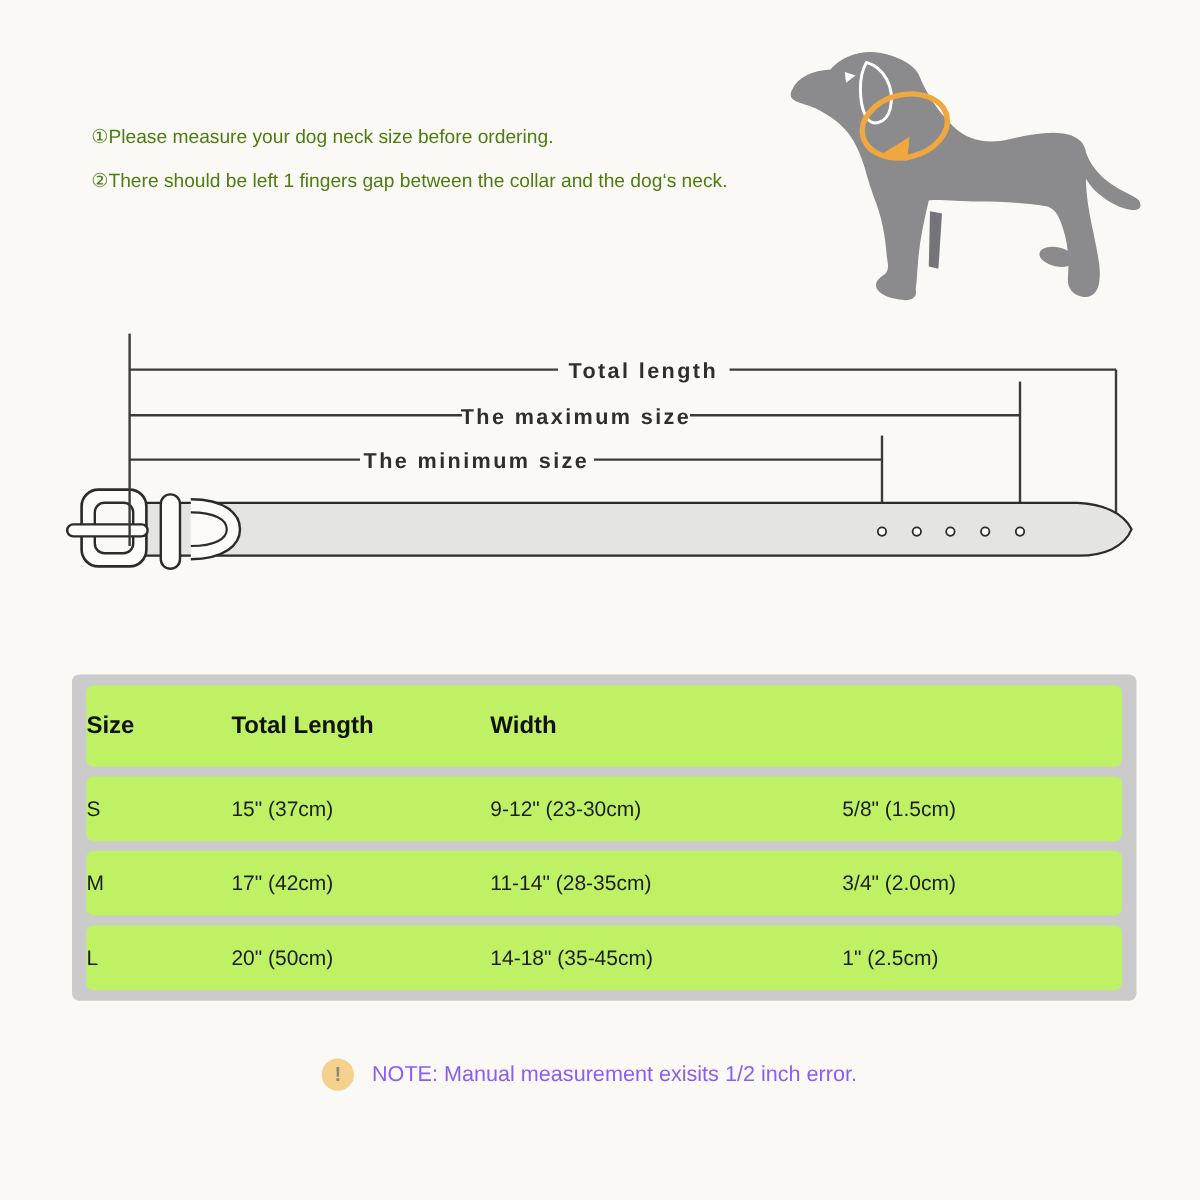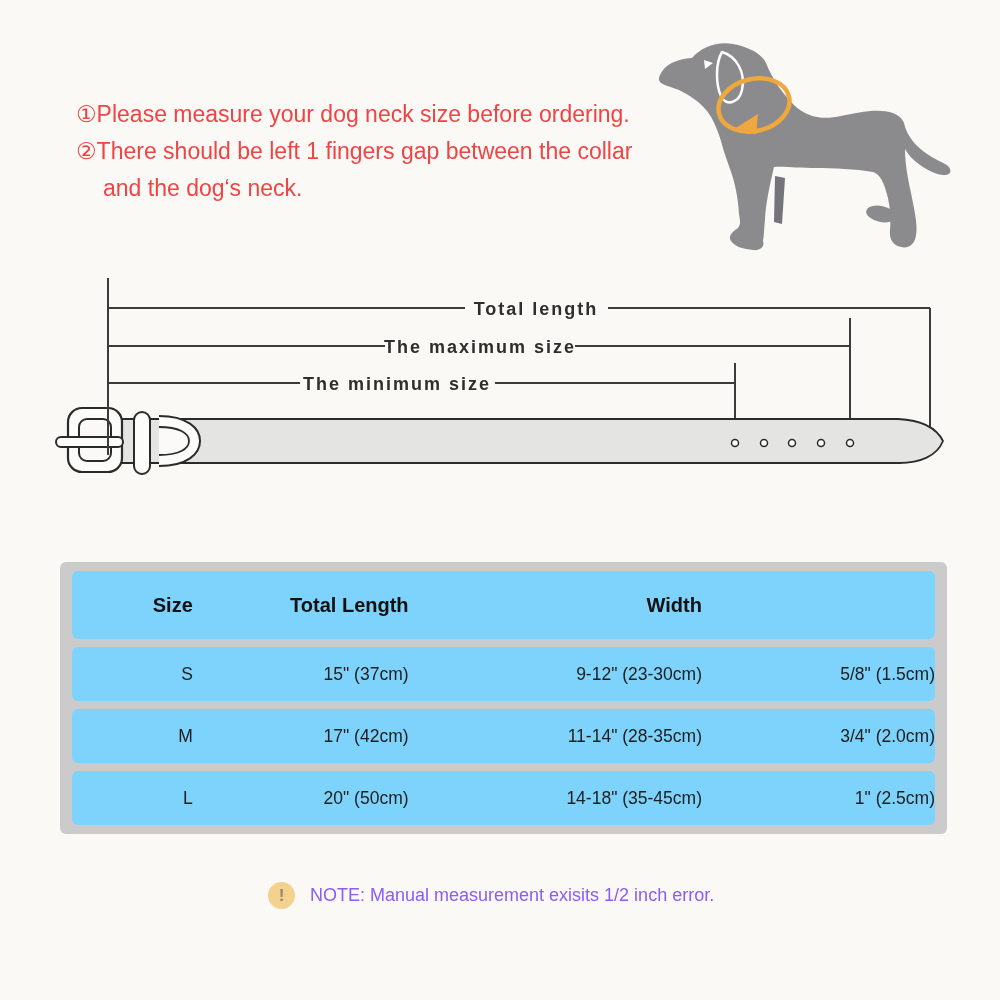--- a/index.html
+++ b/index.html
@@ -5,40 +5,40 @@
   html,body{margin:0;padding:0;}
   body{
     width:1000px;height:1000px;position:relative;overflow:hidden;
     background:#faf9f6;
     font-family:"Liberation Sans","DejaVu Sans",sans-serif;
     color:#2a2a2a;
   }
   
   .instructions{
     position:absolute;left:76px;top:96px;width:560px;
-    font-size:23px;line-height:37px;color:#ef4444;
+    font-size:16px;line-height:37px;color:#4d7c0f;
   }
   .instructions .step{padding-left:27px;text-indent:-27px;}
   
   .dog-wrap{position:absolute;left:652px;top:28px;width:312px;height:238px;}
   
   .collar-wrap{position:absolute;left:0;top:270px;width:1000px;height:230px;}
   .collar-wrap text{
     font-family:"Liberation Sans","DejaVu Sans",sans-serif;
     font-size:18px;font-weight:600;letter-spacing:2px;fill:#2e2e2e;
   }
   
   .size-table{
     position:absolute;left:60px;top:562px;width:887px;box-sizing:border-box;
     background:#cbcbcb;border-radius:6px;padding:9px 12px;
   }
   .trow{
-    background:#7dd3fc;border-radius:6px;height:54px;margin-top:8px;
+    background:#bef264;border-radius:6px;height:54px;margin-top:8px;
     display:grid;grid-template-columns:14% 25% 34% 27%;
-    align-items:center;text-align:right;
+    align-items:center;text-align:left;
     font-size:17.5px;color:#1d1d1d;
   }
   .trow:first-child{margin-top:0;height:68px;}
   .trow.header div{font-weight:bold;font-size:20px;color:#111;}
   
   .note{
     position:absolute;left:268px;top:882px;display:flex;align-items:center;
   }
   .note-icon{
     width:27px;height:27px;border-radius:50%;background:#f4d18c;

